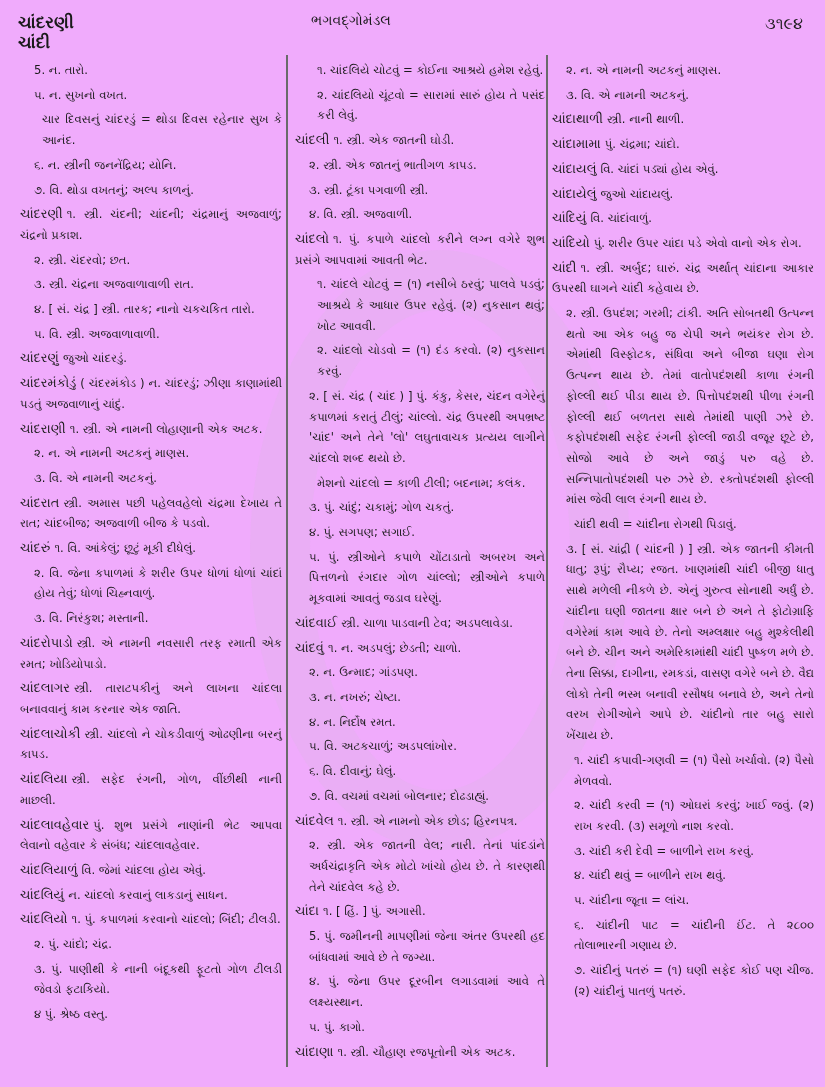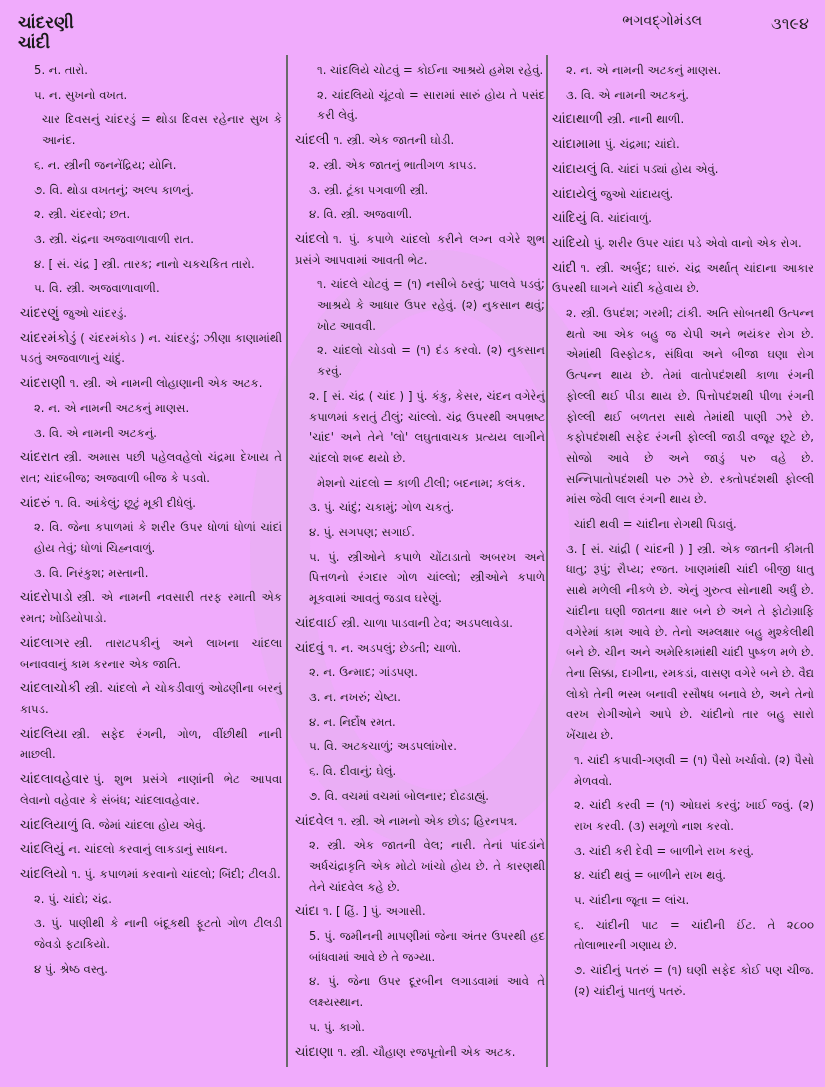--- a/index.html
+++ b/index.html
@@ -2,22 +2,22 @@
 <html><head>
 <meta charset="utf-8">
 <style>
   html, body { margin:0; padding:0; background:#ffffff; }
   body { width:825px; height:1087px; overflow:hidden; position:relative;
          font-family:"DejaVu Sans", sans-serif; color:#1a1a1a; }
   .page { position:absolute; left:0; top:0; width:825px; height:1087px; background:#f0abfc; }
   .watermark { position:absolute; left:250px; top:250px; width:380px; height:600px;
                border-radius:50%; border:60px solid rgba(200,200,200,0.12); box-sizing:border-box; }
   .hdr-left { position:absolute; left:18px; top:12px; font-weight:bold; font-size:17px; line-height:20px; }
-  .hdr-center { position:absolute; left:0; width:702px; top:12px; text-align:right; font-size:14px; }
-  .hdr-right { position:absolute; right:16px; top:14px; font-size:16px;margin-left:16px; }
+  .hdr-center { position:absolute; left:0; width:702px; top:12px; text-align:center; font-size:14px; }
+  .hdr-right { position:absolute; right:22px; top:14px; font-size:16px;margin-left:16px; }
   .col { position:absolute; top:60px; font-size:11.6px; line-height:20.7px; }
   .col1 { left:20px; width:262px; }
   .col2 { left:295px; width:250px; }
   .col3 { left:552px; width:262px; }
   .divider { position:absolute; top:55px; width:2px; background:#6a6a6a; }
   .d1 { left:286px; height:1012px; }
   .d2 { left:546px; height:1012px; }
   .entry { margin:0 0 4px 0; text-align:justify; }
   .entry .hw { font-weight:normal; font-size:13px; margin-right:4px; }
   .sense { padding-left:14px; }
@@ -39,20 +39,21 @@
 
   <div class="divider d1"></div>
   <div class="divider d2"></div>
 
   <div class="col col1">
       <p class="entry sense">5. ન. તારો.</p>
       <p class="entry sense">૫. ન. સુખનો વખત.</p>
       <p class="entry idiom">ચાર દિવસનું ચાંદરડું = થોડા દિવસ રહેનાર સુખ કે આનંદ.</p>
       <p class="entry sense">૬. ન. સ્ત્રીની જનનેંદ્રિય; યોનિ.</p>
       <p class="entry sense">૭. વિ. થોડા વખતનું; અલ્પ કાળનું.</p>
+      <p class="entry"><span class="hw">ચાંદરણી</span><span>૧. સ્ત્રી. ચંદની; ચાંદની; ચંદ્રમાનું અજવાળું; ચંદ્રનો પ્રકાશ.</span></p>
       <p class="entry sense">૨. સ્ત્રી. ચંદરવો; છત.</p>
       <p class="entry sense">૩. સ્ત્રી. ચંદ્રના અજવાળાવાળી રાત.</p>
       <p class="entry sense">૪. [ સં. ચંદ્ર ] સ્ત્રી. તારક; નાનો ચકચકિત તારો.</p>
       <p class="entry sense">૫. વિ. સ્ત્રી. અજવાળાવાળી.</p>
       <p class="entry"><span class="hw">ચાંદરણું</span><span>જુઓ ચાંદરડું.</span></p>
       <p class="entry"><span class="hw">ચાંદરમંકોડું</span><span>( ચંદરમંકોડ ) ન. ચાંદરડું; ઝીણા કાણામાંથી પડતું અજવાળાનું ચાંદું.</span></p>
       <p class="entry"><span class="hw">ચાંદરાણી</span><span>૧. સ્ત્રી. એ નામની લોહાણાની એક અટક.</span></p>
       <p class="entry sense">૨. ન. એ નામની અટકનું માણસ.</p>
       <p class="entry sense">૩. વિ. એ નામની અટકનું.</p>
       <p class="entry"><span class="hw">ચાંદરાત</span><span>સ્ત્રી. અમાસ પછી પહેલવહેલો ચંદ્રમા દેખાય તે રાત; ચાંદબીજ; અજવાળી બીજ કે પડવો.</span></p>

